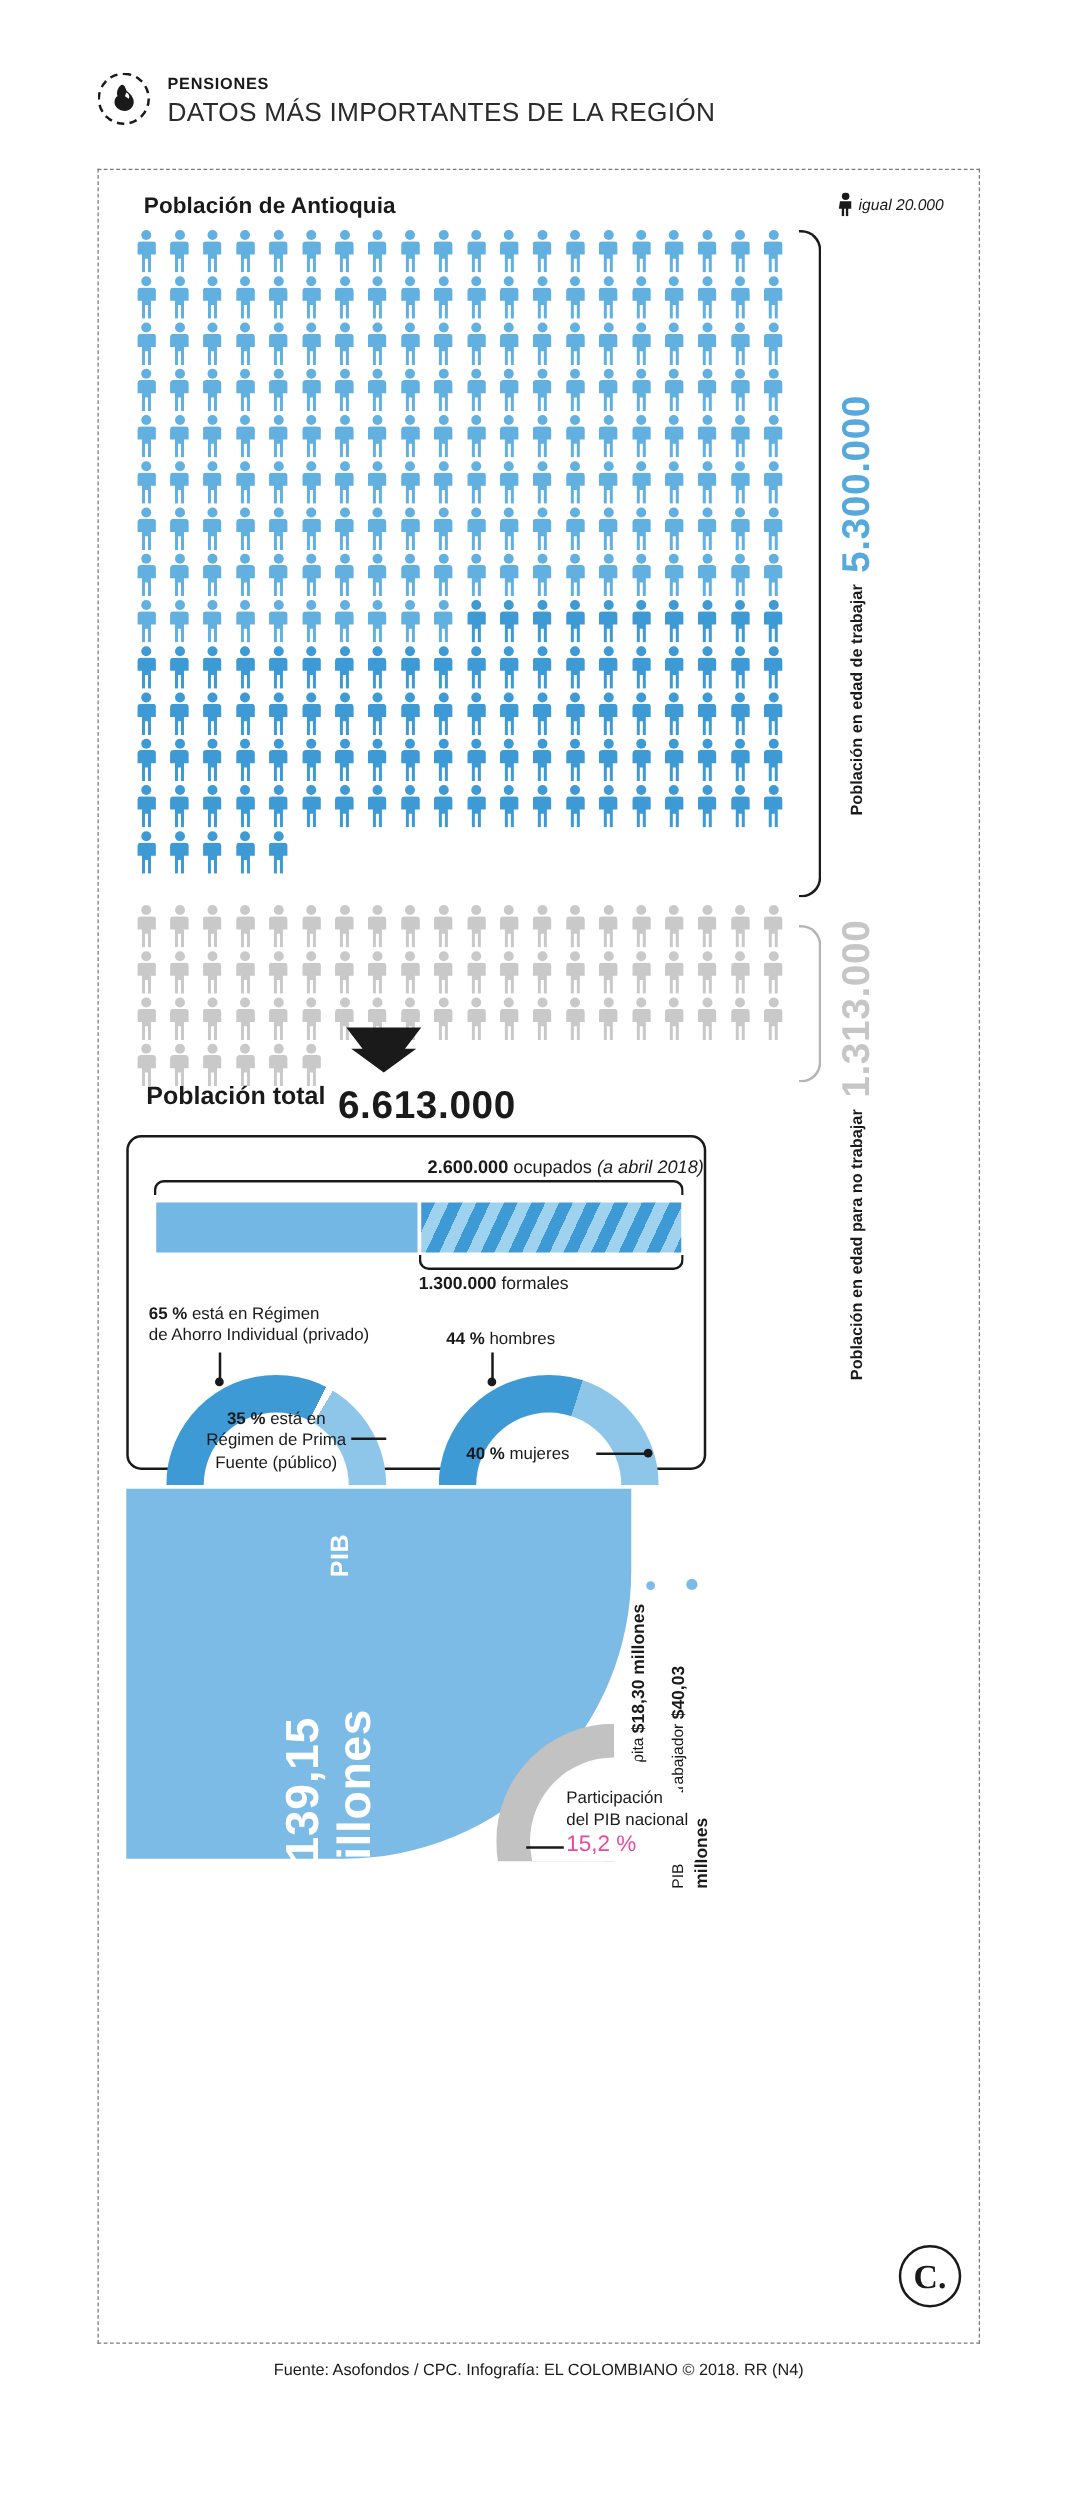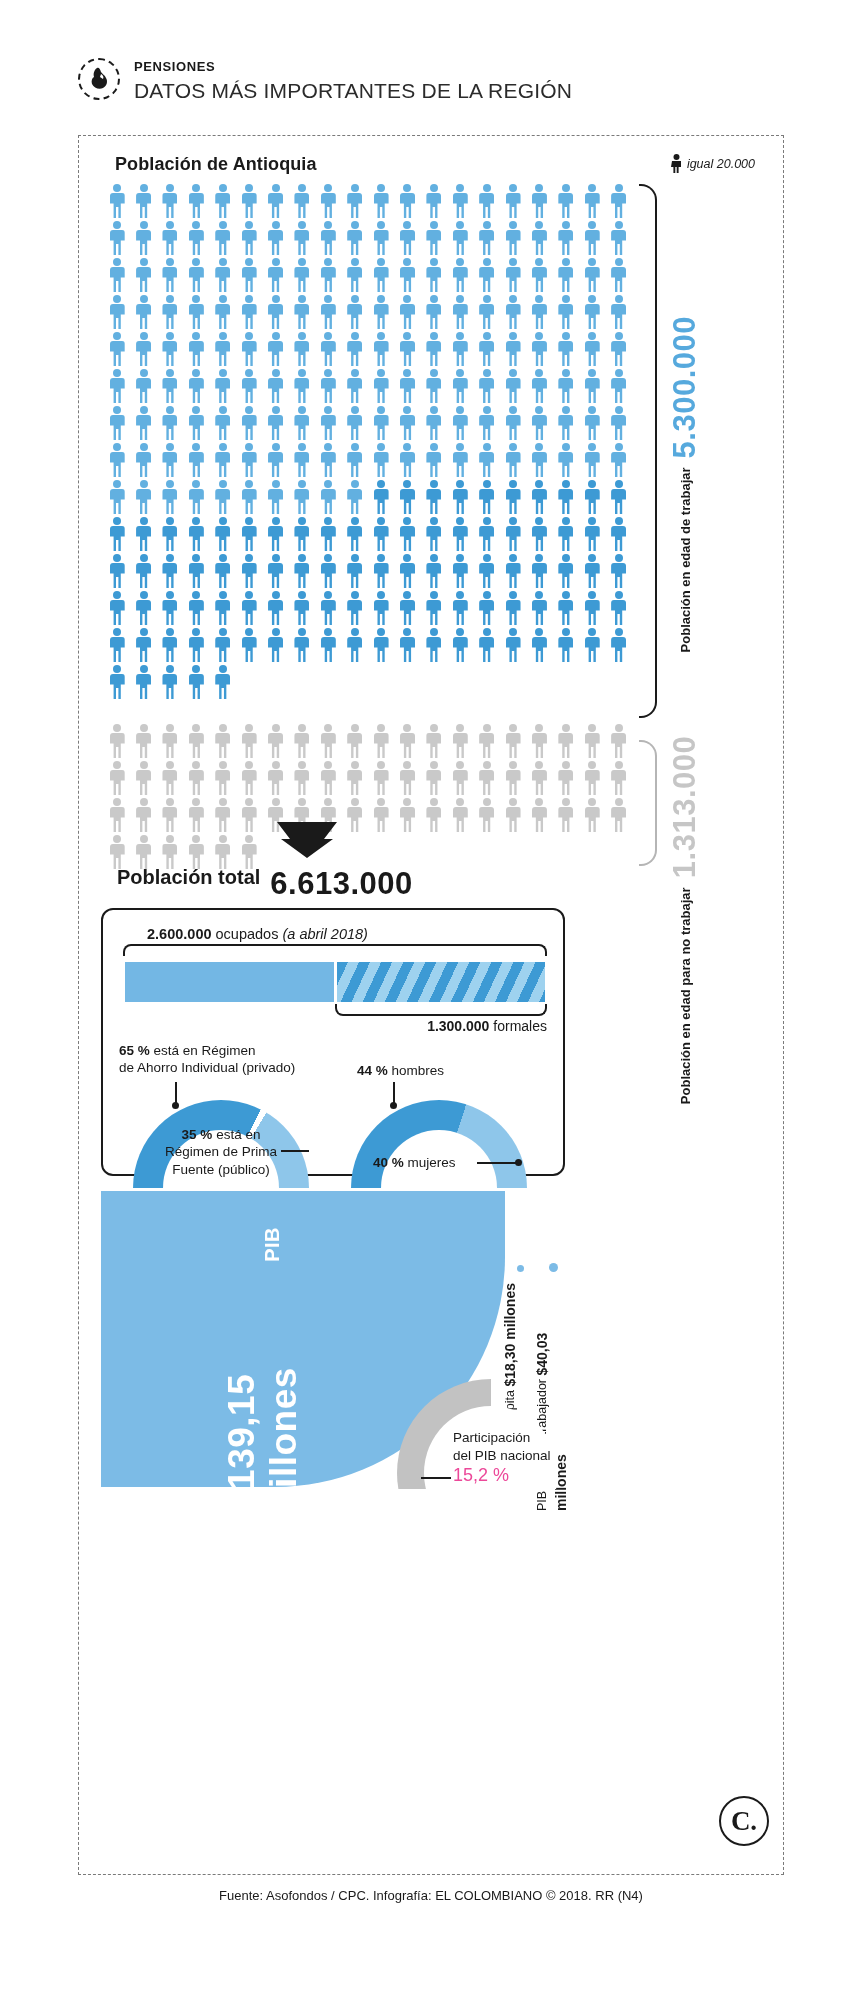--- a/index.html
+++ b/index.html
@@ -97,41 +97,41 @@
   .total-line .num { font-size: 31px; font-weight: 800; letter-spacing: .5px; }
 
   
   .occ-box {
     position: absolute; left: 22px; top: 1090px;
     width: 464px; height: 268px;
     border: 2px solid #1a1a1a; border-radius: 12px; background: #fff;
   }
   .occ-top-label {
     position: absolute; left: 0; top: 16px; width: 100%;
-    text-align: left; font-size: 14.5px; padding-left: 44px;
+    text-align: right; font-size: 14.5px; padding-left: 44px;
   }
   .occ-top-label b { font-weight: 800; }
   .occ-top-label i { font-style: italic; }
   .occ-brace-top {
     position: absolute; left: 20px; top: 34px; width: 424px; height: 12px;
     border: 2px solid #1a1a1a; border-bottom: none; border-radius: 8px 8px 0 0;
   }
   .occ-bar { position: absolute; left: 22px; top: 52px; width: 420px; height: 40px; display: flex; }
   .occ-bar .solid { width: 50%; background: #73b7e4; }
   .occ-bar .hatch {
     width: 50%; margin-left: 3px;
     background: repeating-linear-gradient(115deg, #3d9ad4 0 10px, #9ed2ef 10px 20px);
   }
   .occ-brace-bottom {
     position: absolute; left: 232px; top: 94px; width: 212px; height: 12px;
     border: 2px solid #1a1a1a; border-top: none; border-radius: 0 0 8px 8px;
   }
   .occ-bottom-label {
     position: absolute; left: 232px; top: 108px; width: 212px;
-    text-align: right; font-size: 14px;
+    text-align: left; font-size: 14px;
   }
   .occ-bottom-label b { font-weight: 800; }
 
   
   .donut-wrap { position: absolute; }
   .donut { position: relative; width: 176px; height: 88px; overflow: hidden; }
   .donut .ring {
     position: absolute; left: 0; top: 0; width: 176px; height: 176px;
     border-radius: 50%;
   }

